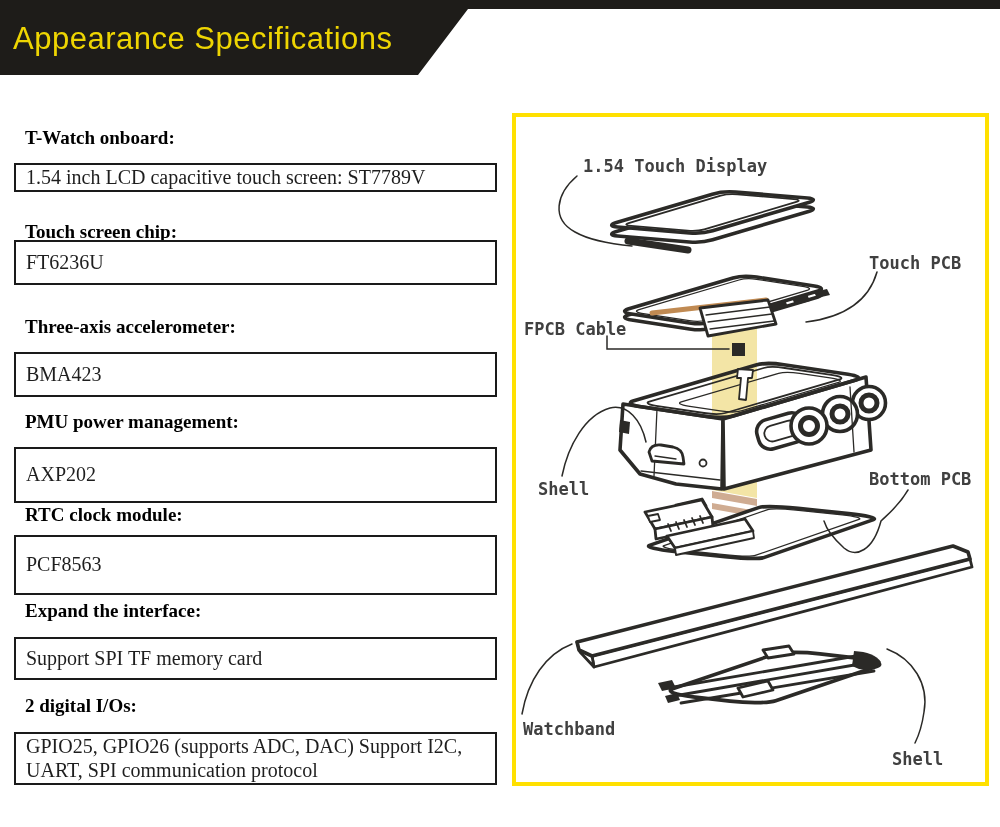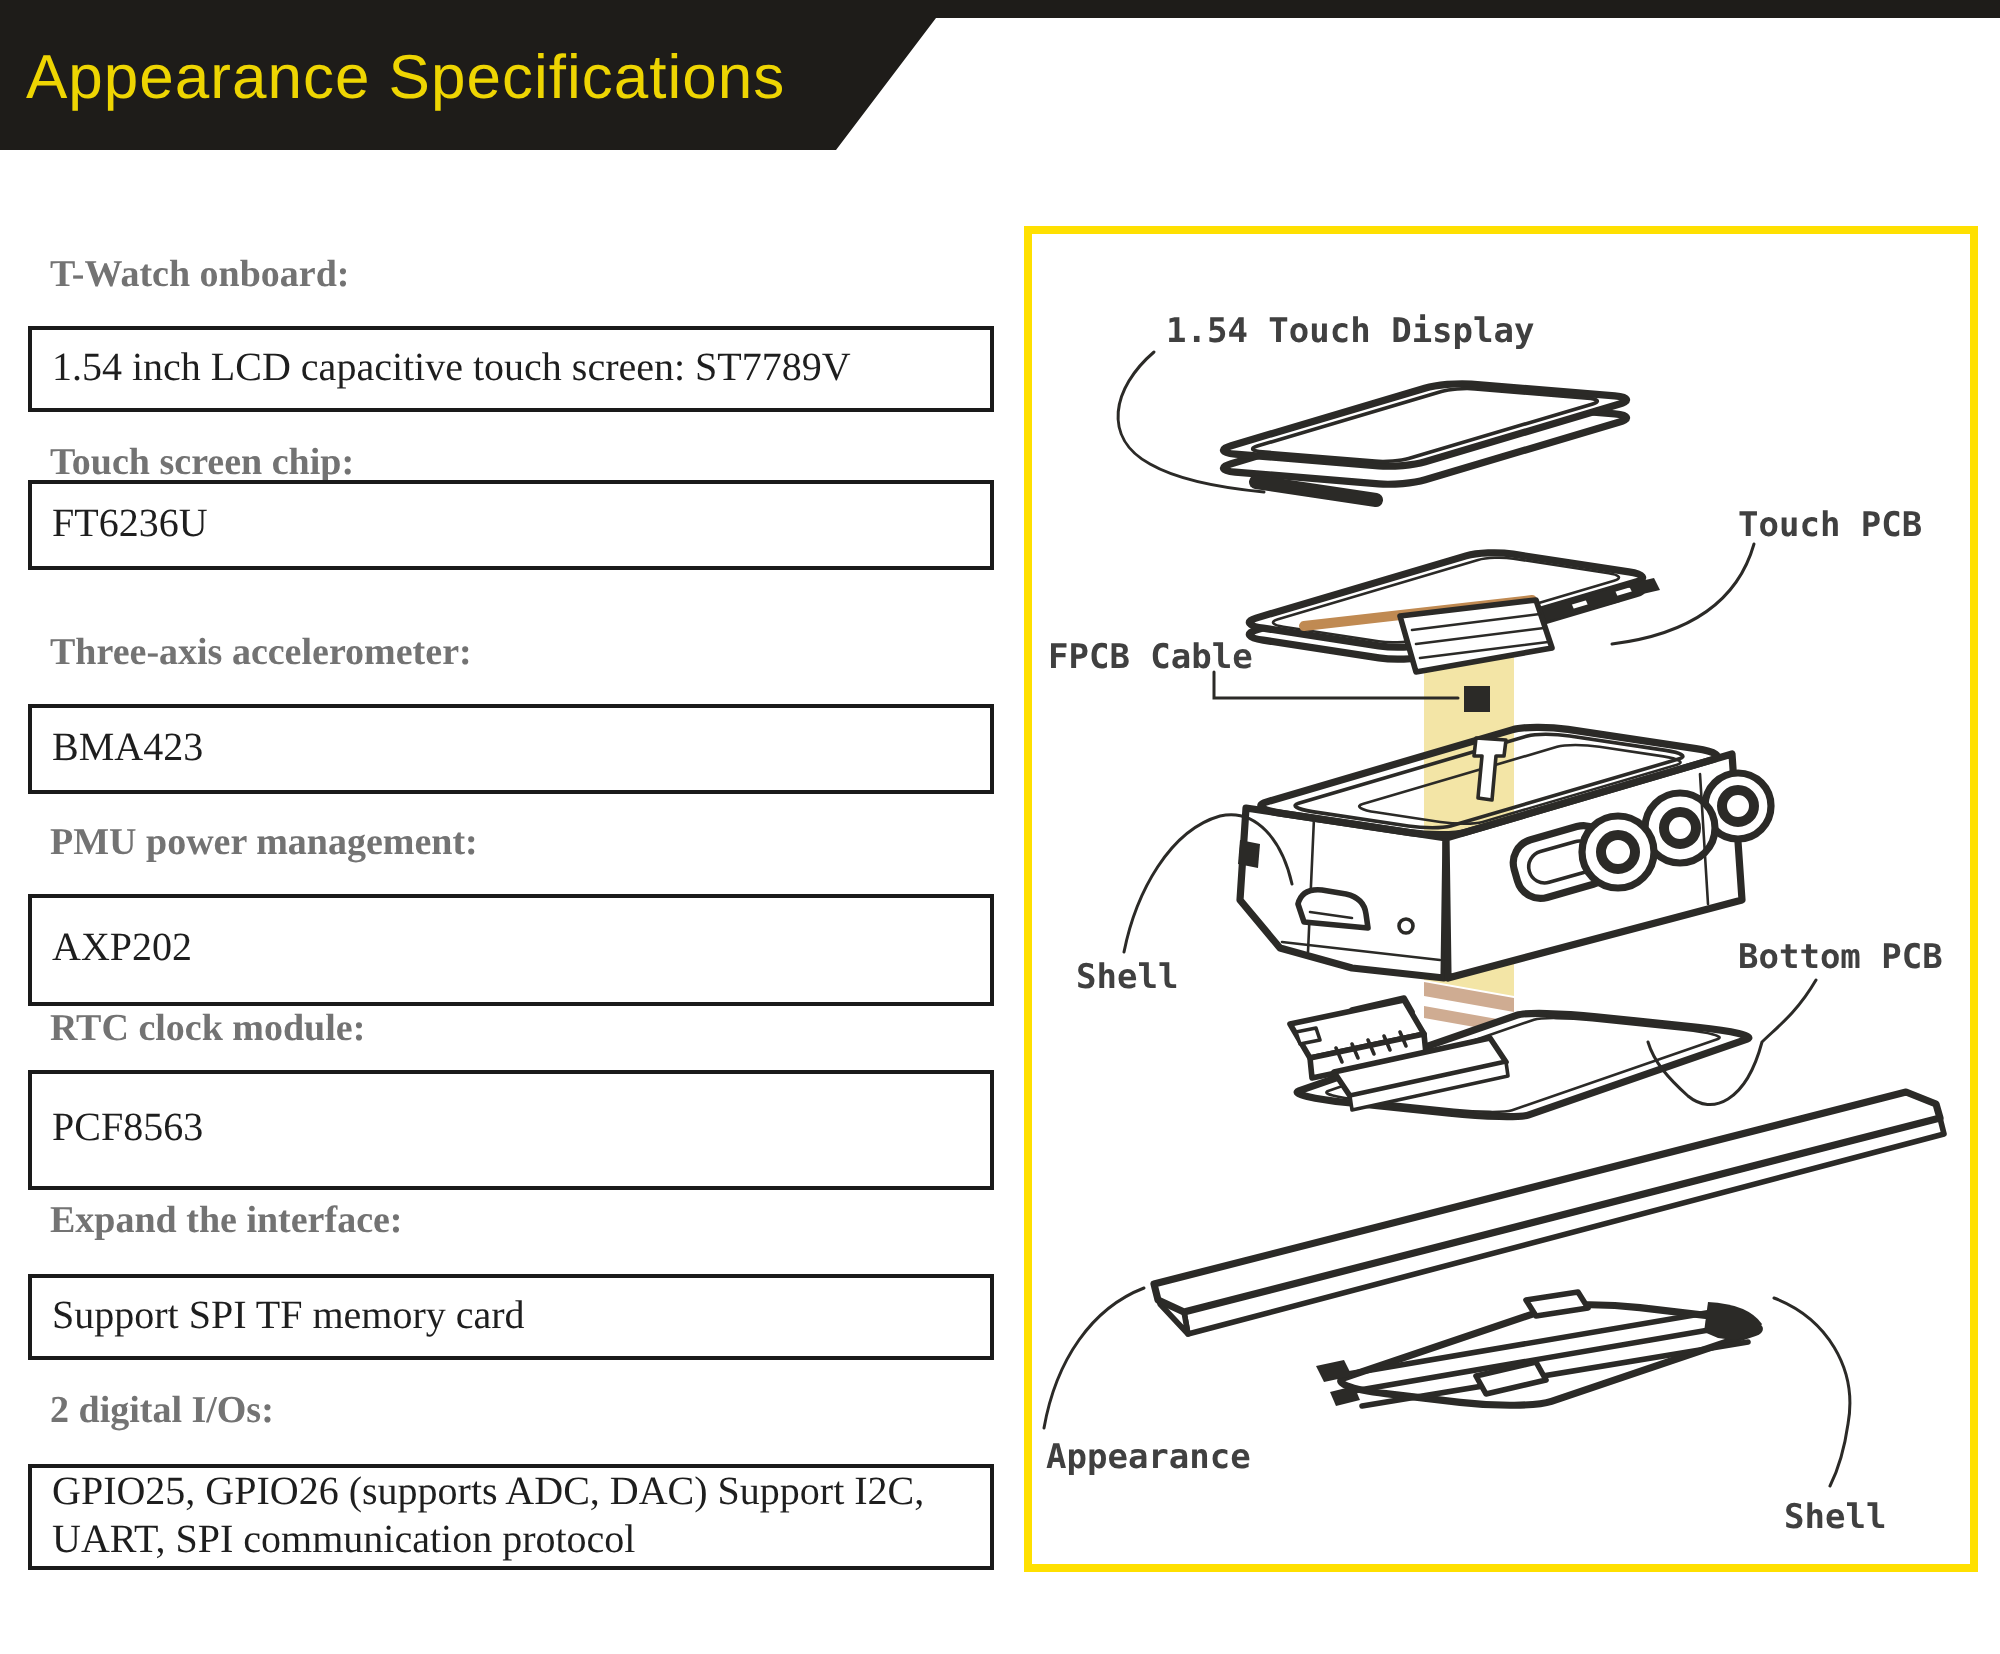--- a/index.html
+++ b/index.html
@@ -8,29 +8,29 @@
 
   
   .banner{position:absolute;left:0;top:0;width:1000px;height:76px;}
   .banner-shape{fill:var(--banner-bg,#1e1c19);}
   .page-title{position:absolute;left:13px;top:21px;
       font:400 31px "Liberation Sans",sans-serif;
       color:var(--banner-text,#eed502);letter-spacing:.5px;white-space:nowrap;text-align:center;}
 
   
   .spec-label{position:absolute;left:25px;font-weight:bold;font-size:19px;
-      color:#737373;white-space:nowrap;}
+      color:#000000;white-space:nowrap;}
   .l1{top:127px}.l2{top:221px}.l3{top:316px}.l4{top:411px}
   .l5{top:504px}.l6{top:600px}.l7{top:695px}
 
   .spec-box{position:absolute;left:14px;width:483px;box-sizing:border-box;
       border:2px solid var(--box-border,#1a1a1a);background:#fff;
       display:flex;align-items:center;padding:2px 12px 2px 10px;
       font-size:20px;color:#1e1e1e;line-height:1.18;}
-  .b1{top:163px;height:43px}.b2{top:240px;height:45px}.b3{top:352px;height:45px}
+  .b1{top:163px;height:29px}.b2{top:240px;height:45px}.b3{top:352px;height:45px}
   .b4{top:447px;height:56px}.b5{top:535px;height:60px}.b6{top:637px;height:43px}
   .b7{top:732px;height:53px}
 
   
   .panel{position:absolute;left:512px;top:113px;width:469px;height:665px;
       border:4px solid var(--panel-border,#ffe000);background:#fff;}
 
   .art{position:absolute;left:0;top:0;width:1000px;height:827px;pointer-events:none;}
 
   .dlabel{position:absolute;font:bold 17px "DejaVu Sans Mono",monospace;
@@ -203,14 +203,14 @@
     <path d="M 887,649 C 913,659 929,684 924,712 C 922,726 918,737 915,743"></path>
   </g>
   <rect x="732" y="343" width="13" height="13" class="dk"></rect>
 </svg>
 
 <div class="dlabel d1">1.54 Touch Display</div>
 <div class="dlabel d2">Touch PCB</div>
 <div class="dlabel d3">FPCB Cable</div>
 <div class="dlabel d4">Shell</div>
 <div class="dlabel d5">Bottom PCB</div>
-<div class="dlabel d6">Appearance</div>
+<div class="dlabel d6">Watchband</div>
 <div class="dlabel d7">Shell</div>
 
 </body></html>

